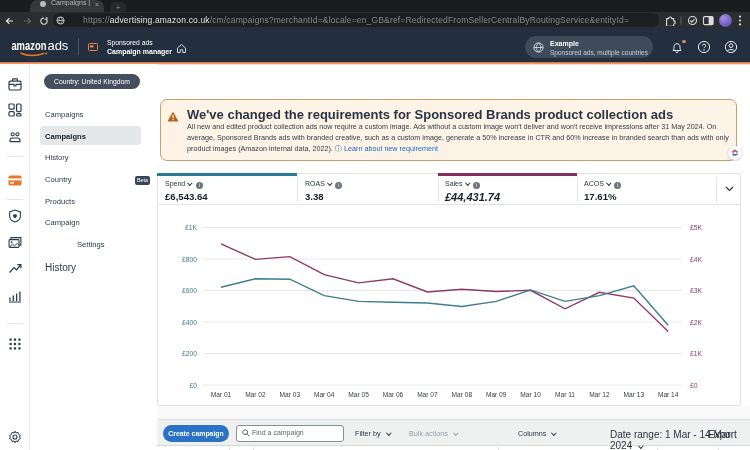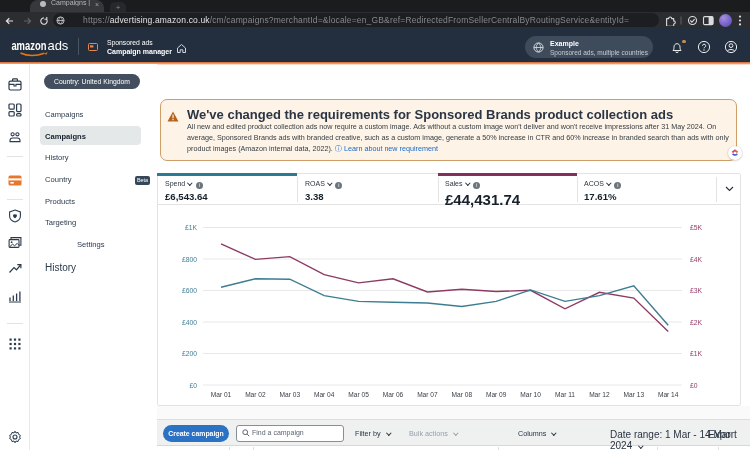--- a/index.html
+++ b/index.html
@@ -164,21 +164,21 @@
 
 <div class="abs" style="left:30px;top:64px;width:127px;height:386px;background:#fff;"></div>
 <div class="abs" style="left:44px;top:73.5px;width:96px;height:15px;background:#434f5f;border-radius:8px;color:#fff;font-size:6.8px;line-height:15px;text-align:center;">Country: United Kingdom</div>
 <div class="abs" style="left:40px;top:125.5px;width:101px;height:19.5px;background:#e5e8e8;border-radius:4px;"></div>
 <div class="abs" style="left:45px;top:110px;color:#2b3b4d;font-size:7.6px;">Campaigns</div>
 <div class="abs" style="left:45px;top:132px;color:#16222e;font-size:7.6px;font-weight:bold;">Campaigns</div>
 <div class="abs" style="left:45px;top:153px;color:#2b3b4d;font-size:7.6px;">History</div>
 <div class="abs" style="left:45px;top:175px;color:#2b3b4d;font-size:7.6px;">Country</div>
 <div class="abs" style="left:135px;top:175.5px;width:15px;height:9px;background:#37475a;border-radius:2px;color:#fff;font-size:5.4px;line-height:9px;text-align:center;">Beta</div>
 <div class="abs" style="left:45px;top:197px;color:#2b3b4d;font-size:7.6px;">Products</div>
-<div class="abs" style="left:45px;top:218px;color:#2b3b4d;font-size:7.6px;">Targeting</div>
+<div class="abs" style="left:45px;top:218px;color:#2b3b4d;font-size:7.6px;">Campaign</div>
 <div class="abs" style="left:45px;top:240px;color:#2b3b4d;font-size:7.6px;padding-left:32px;">Settings</div>
 <div class="abs" style="left:45px;top:262px;color:#2b3b4d;font-size:10px;">History</div>
 
 <div class="abs" style="left:160px;top:99px;width:577px;height:62px;background:#fdf3e7;border:1.5px solid #cf9d68;border-radius:7px;"></div>
 <svg class="abs" style="left:167px;top:110px;" width="12" height="13" viewBox="0 0 15 14">
   <path d="M7.5 0.8 L14.4 13.2 H0.6 Z" fill="#b5631c"></path>
   <rect x="6.8" y="4.6" width="1.5" height="4.6" fill="#fdf3e7"></rect>
   <rect x="6.8" y="10.2" width="1.5" height="1.5" fill="#fdf3e7"></rect>
 </svg>
 <div class="abs" style="left:187px;top:106.5px;color:#2b3544;font-size:13px;font-weight:bold;">We've changed the requirements for Sponsored Brands product collection ads</div>
@@ -208,21 +208,21 @@
 <div class="abs" style="left:297px;top:177px;width:1px;height:25px;background:#e3e3e3;"></div>
 <div class="abs" style="left:438px;top:177px;width:1px;height:25px;background:#e3e3e3;"></div>
 <div class="abs" style="left:577px;top:177px;width:1px;height:25px;background:#e3e3e3;"></div>
 <div class="abs" style="left:716px;top:177px;width:1px;height:25px;background:#e3e3e3;"></div>
 
 <div class="abs" style="left:165px;top:180px;color:#2b3442;font-size:7px;">Spend<span class="chev"></span><span class="info">i</span></div>
 <div class="abs" style="left:165px;top:190.5px;color:#16212b;font-size:9.6px;font-weight:bold;">£6,543.64</div>
 <div class="abs" style="left:305px;top:180px;color:#2b3442;font-size:7px;">ROAS<span class="chev"></span><span class="info">i</span></div>
 <div class="abs" style="left:305px;top:190.5px;color:#16212b;font-size:9.6px;font-weight:bold;">3.38</div>
 <div class="abs" style="left:445px;top:180px;color:#2b3442;font-size:7px;">Sales<span class="chev"></span><span class="info">i</span></div>
-<div class="abs" style="left:445px;top:190.5px;color:#16212b;font-size:15px;font-weight:bold;">£44,431.74</div>
+<div class="abs" style="left:445px;top:190.5px;color:#16212b;font-size:11px;font-weight:bold;font-style:italic;">£44,431.74</div>
 <div class="abs" style="left:584px;top:180px;color:#2b3442;font-size:7px;">ACOS<span class="chev"></span><span class="info">i</span></div>
 <div class="abs" style="left:584px;top:190.5px;color:#16212b;font-size:9.6px;font-weight:bold;">17.61%</div>
 <svg class="abs" style="left:725px;top:186px;" width="9" height="6" viewBox="0 0 9 6">
       <path d="M1 1 L4.5 4.5 L8 1" stroke="#2b3442" stroke-width="1.2" fill="none"></path>
     </svg>
 
 <svg class="abs" style="left:157px;top:204px;" width="584" height="202" viewBox="0 0 584 202">
   <g stroke="#e8e8e8" stroke-width="1">
     <line x1="46" y1="23.5" x2="525" y2="23.5"></line>
     <line x1="46" y1="55" x2="525" y2="55"></line>

